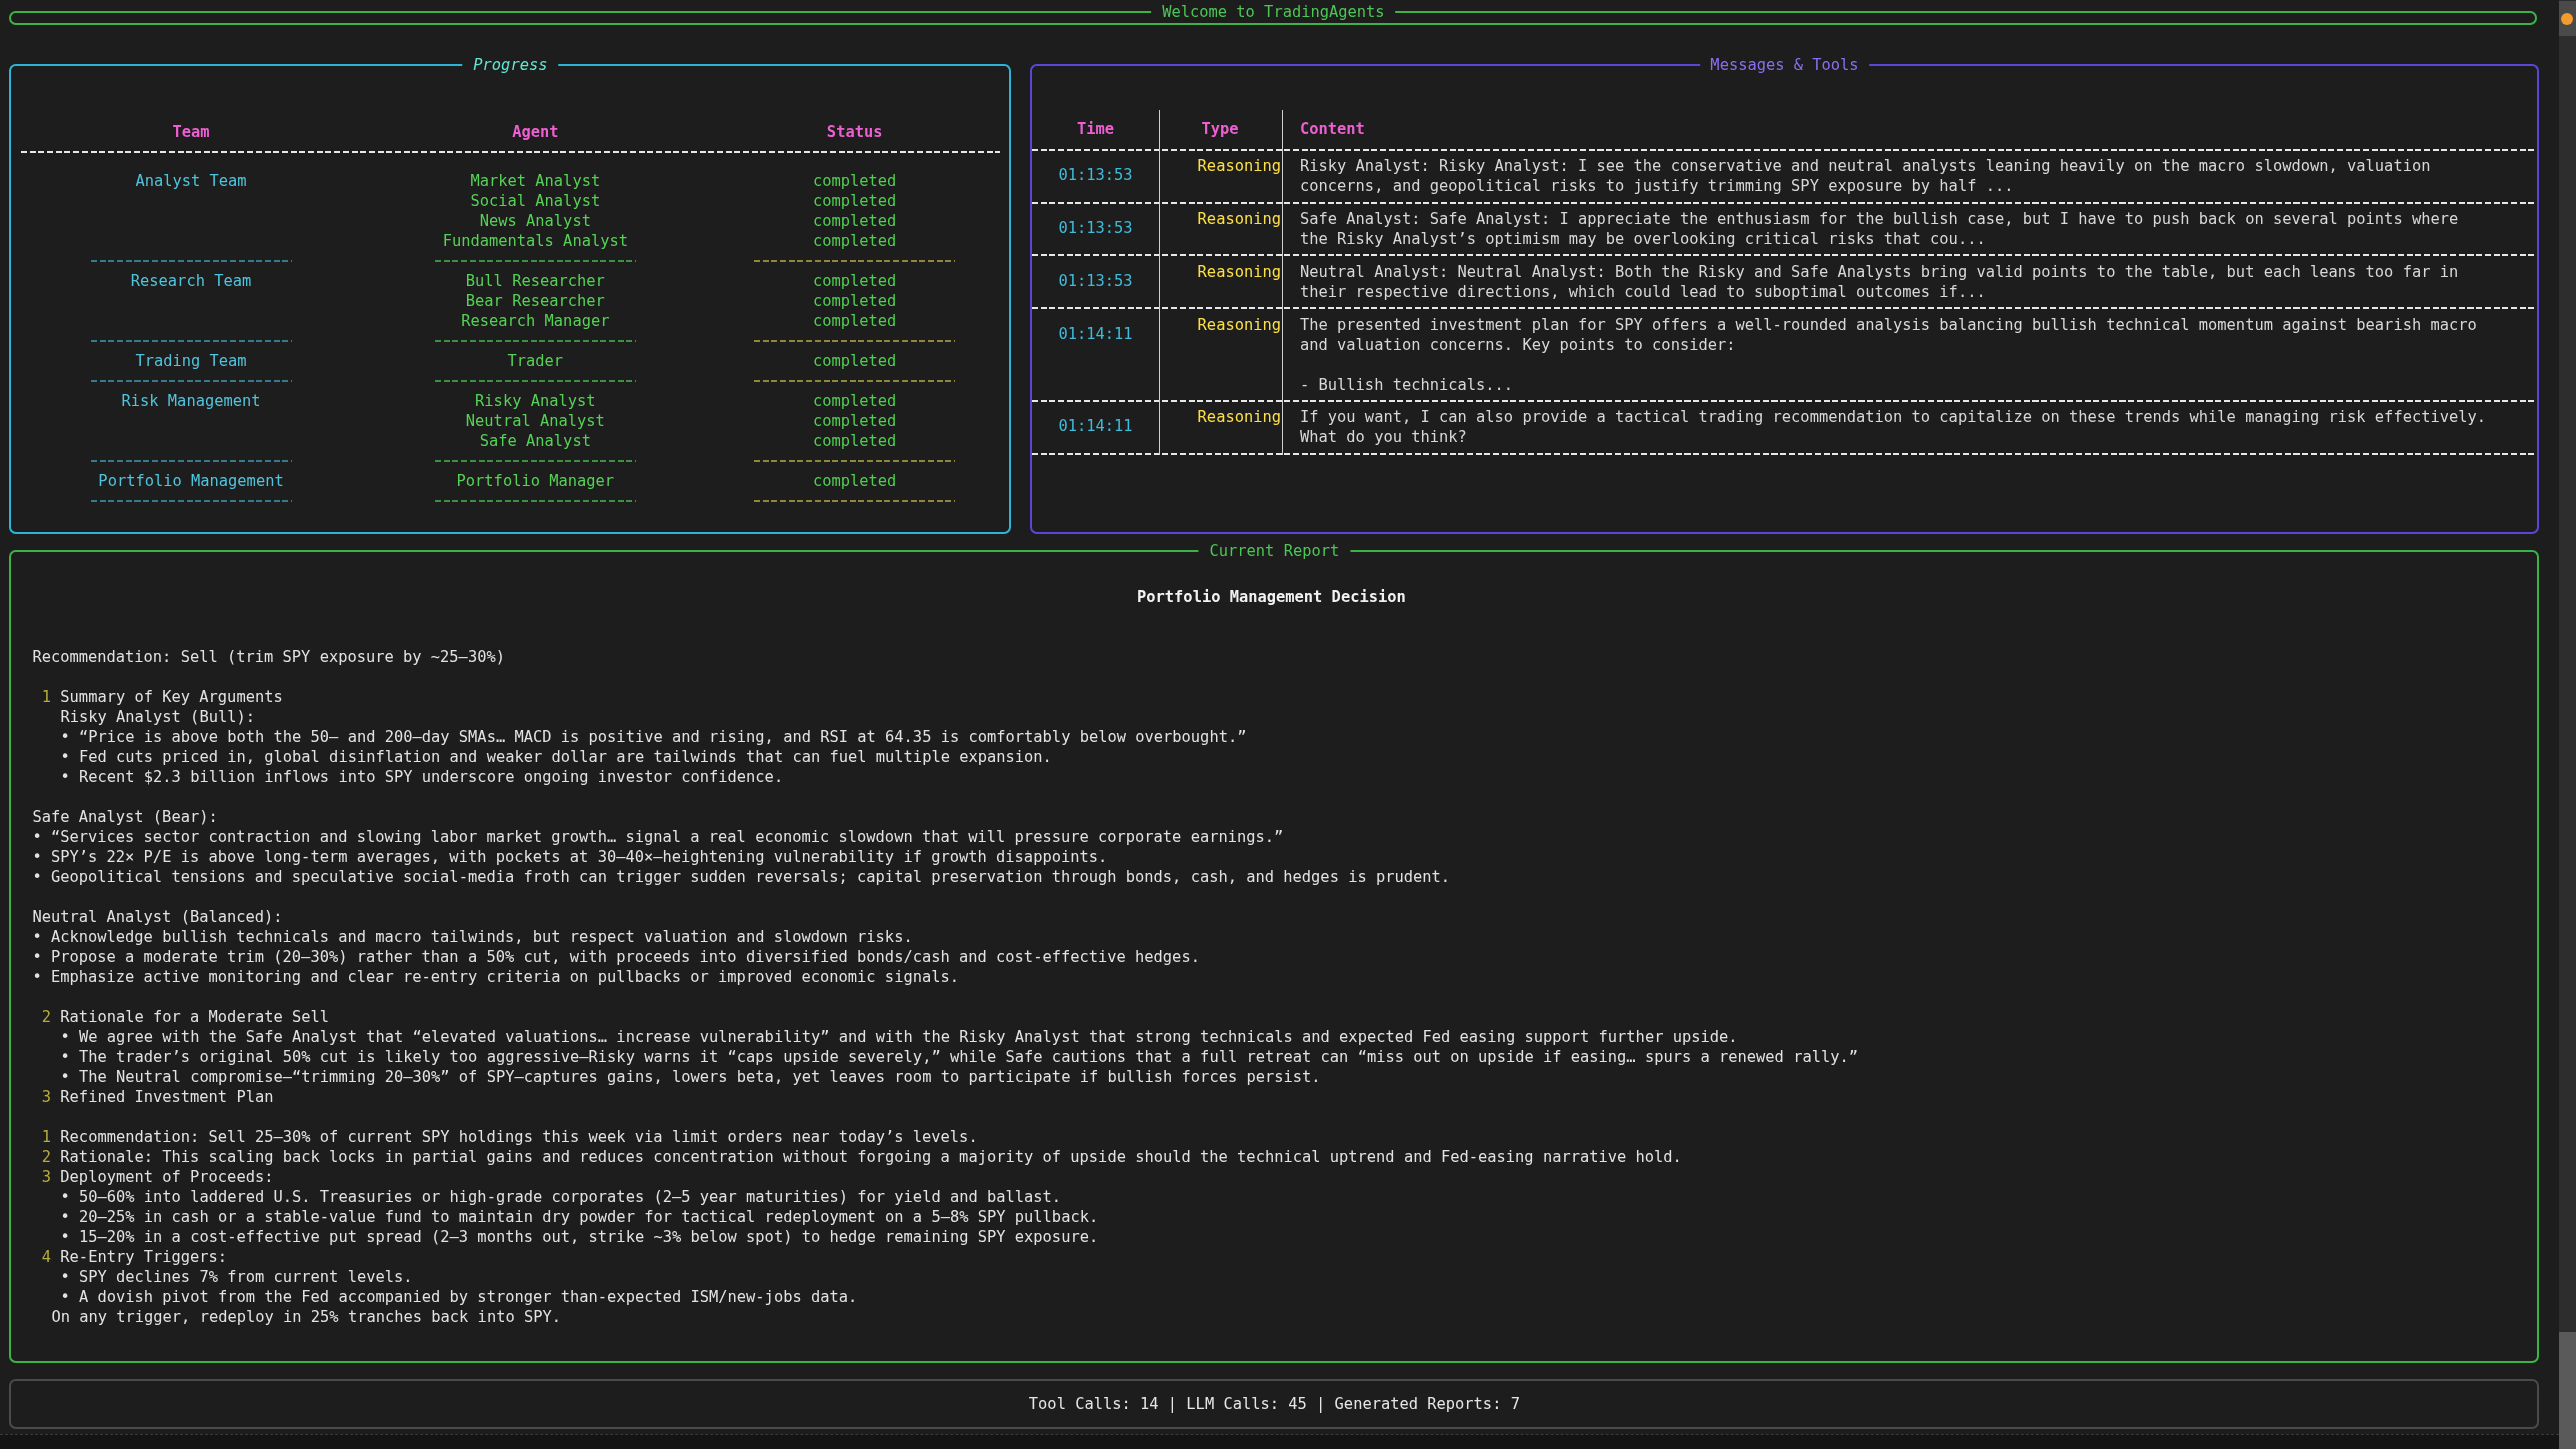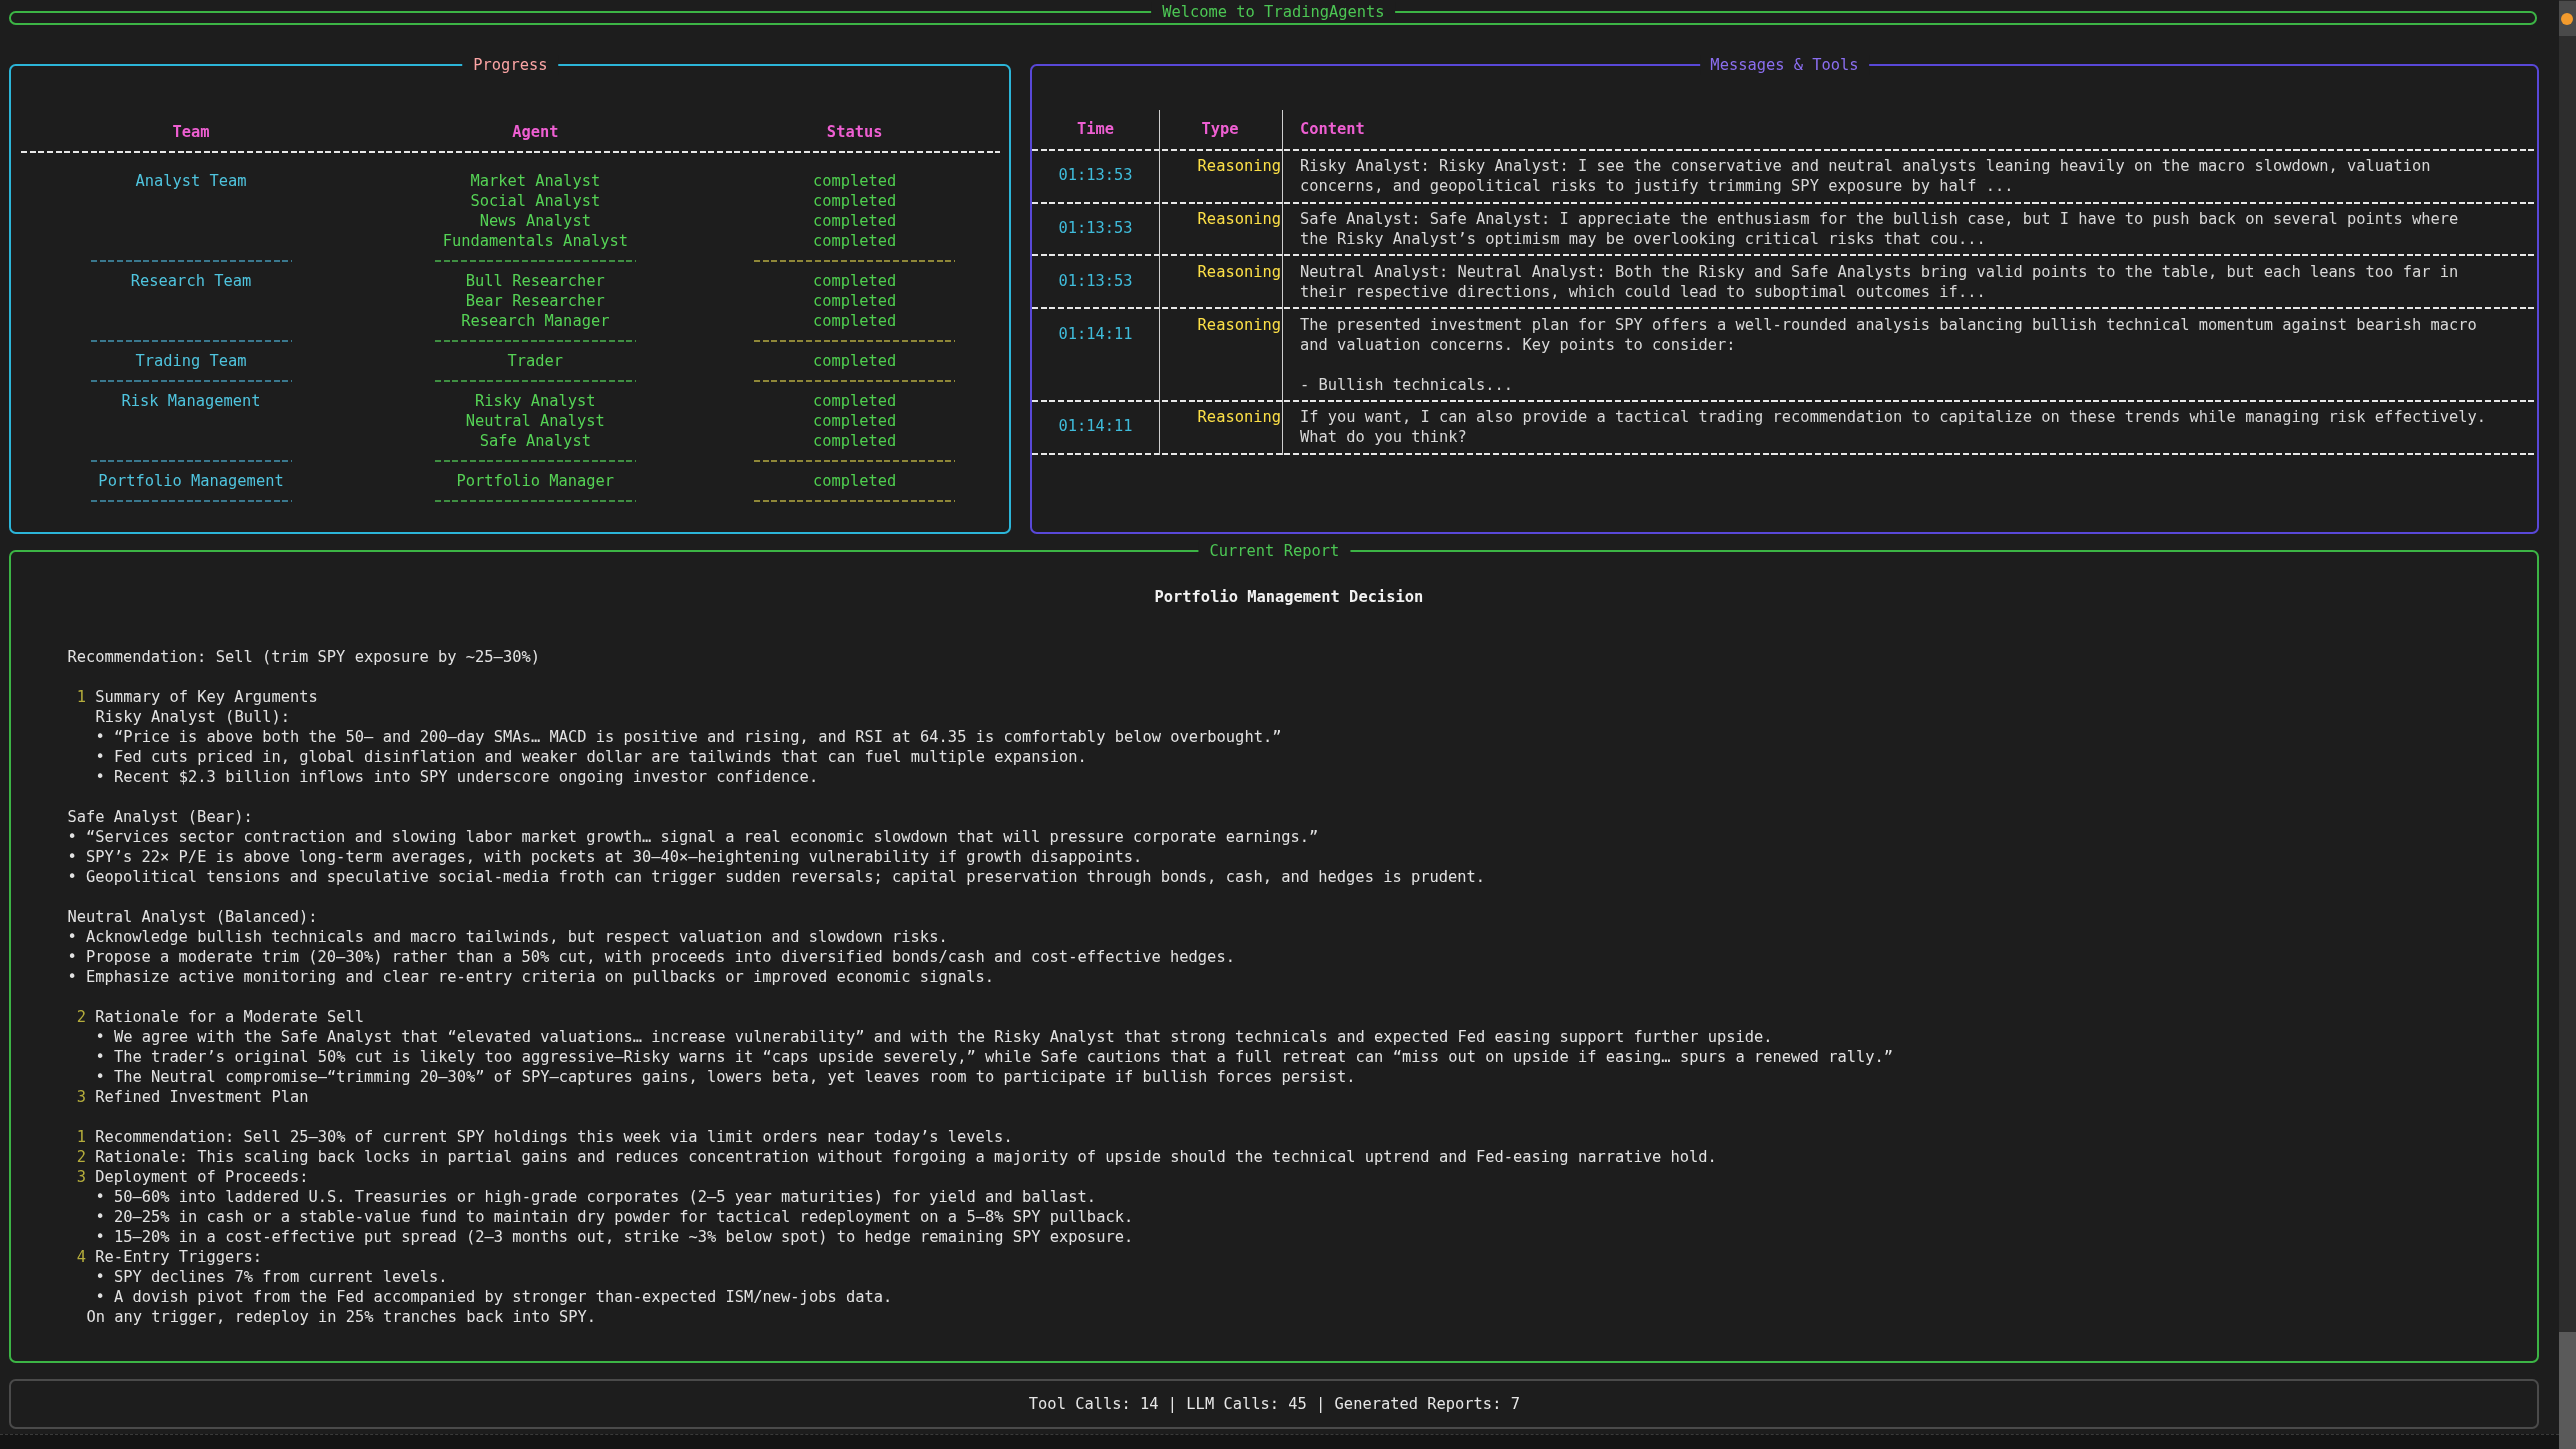--- a/index.html
+++ b/index.html
@@ -13,21 +13,21 @@
   .panel { position:absolute; border:2px solid #444; border-radius:6.7px; background:#1d1d1d; }
   .panel-title {
     position:absolute; top:-10.7px; left:50%; transform:translateX(-50%);
     background:#1d1d1d; padding:0 10.7px; white-space:nowrap; line-height:20px;
   }
   
   #welcome { left:9.4px; top:10.7px; width:2528px; height:14.8px; border-color:#3cb445; }
   #welcome .panel-title { color:#4cc654; }
   
   #progress { left:9.4px; top:64px; width:1002px; height:470px; border-color:#2cb5d8; }
-  #progress .panel-title { color:#fca5a5; }
+  #progress .panel-title { color:#5eead4;font-style:italic; }
   .pt-head { display:grid; grid-template-columns:36% 33% 31%; margin-top:56px; }
   .pt-head span { text-align:center; font-weight:bold; color:#ee5fd2; }
   .hsep { height:2px; margin:9.4px 9.4px 17.4px 9.4px;
     background:repeating-linear-gradient(90deg,#e8e8e8 0 6px,transparent 6px 8.7px); }
   .pt-row { display:grid; grid-template-columns:36% 33% 31%; }
   .pt-cell { text-align:center; }
   .pt-cell.team { color:#4fc4de; }
   .pt-line.agent { color:#55d255; }
   .pt-line.status { color:#4fcf4f; }
   .pt-sep { display:grid; grid-template-columns:36% 33% 31%; height:20px; align-items:center; }
@@ -49,21 +49,21 @@
   .mt-row { display:grid; grid-template-columns:127px 122px 1fr; padding:5.4px 0; }
   .mt-time { text-align:center; color:#3fbcdb;margin-top:9px; }
   .mt-type { text-align:right; color:#fde047; }
   .mt-content { padding-left:19px; color:#d8d8d8; }
   .mt-line { white-space:pre; }
   .mt-sep { height:2px;
     background:repeating-linear-gradient(90deg,#e8e8e8 0 6px,transparent 6px 8.7px); }
   
   #report { left:9.4px; top:550px; width:2530px; height:813px; border-color:#3cb445; }
   #report .panel-title { color:#4cc654; }
-  .report-body { padding:35px 27px 0 21px; color:#e2e2e2;margin-left:35px; }
+  .report-body { padding:35px 27px 0 21px; color:#e2e2e2; }
   .report-h1 { text-align:center; font-weight:bold; color:#f2f2f2; margin-bottom:40px; }
   .rl { min-height:20px; white-space:pre; }
   .m-n { color:#b5ad3c; }
   .m-b { color:#e2e2e2; }
   
   #stats { left:9.4px; top:1379px; width:2530px; height:50px; border-color:#4a4a4a;
     display:flex; align-items:center; justify-content:center; }
   #stats .stats-text { color:#e6e6e6; }
   
   #scrollbar { position:absolute; right:0; top:0; width:17.4px; height:1449px; background:#2d2d2d; }

